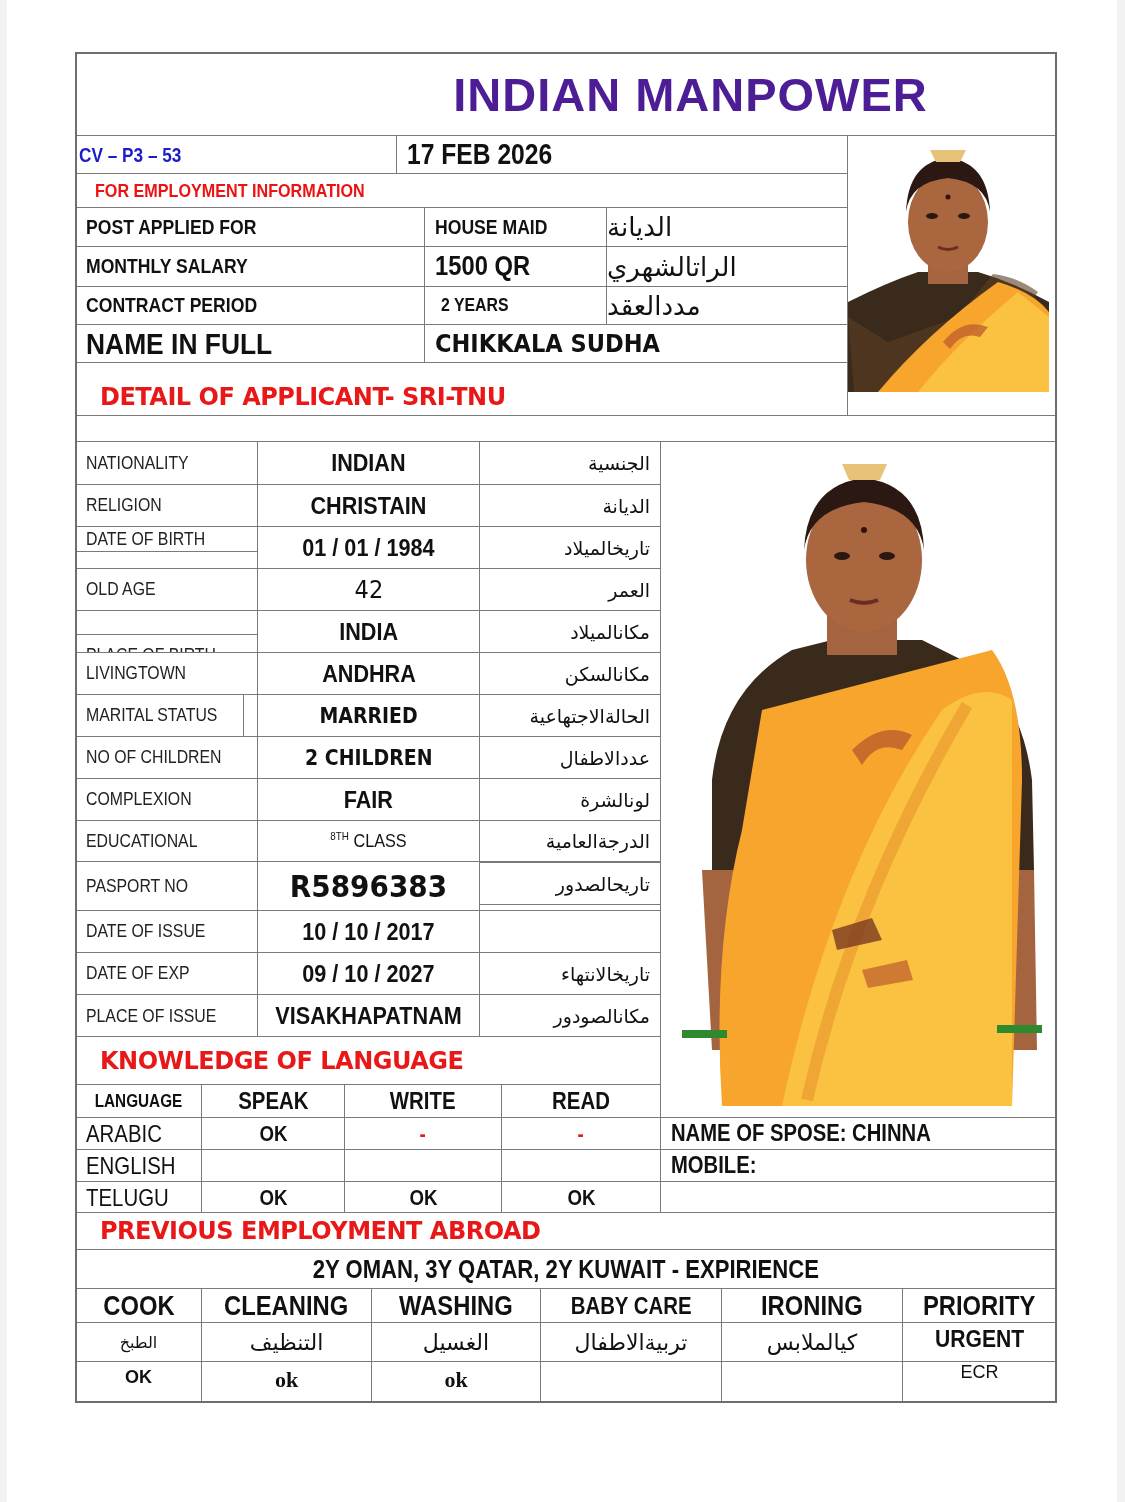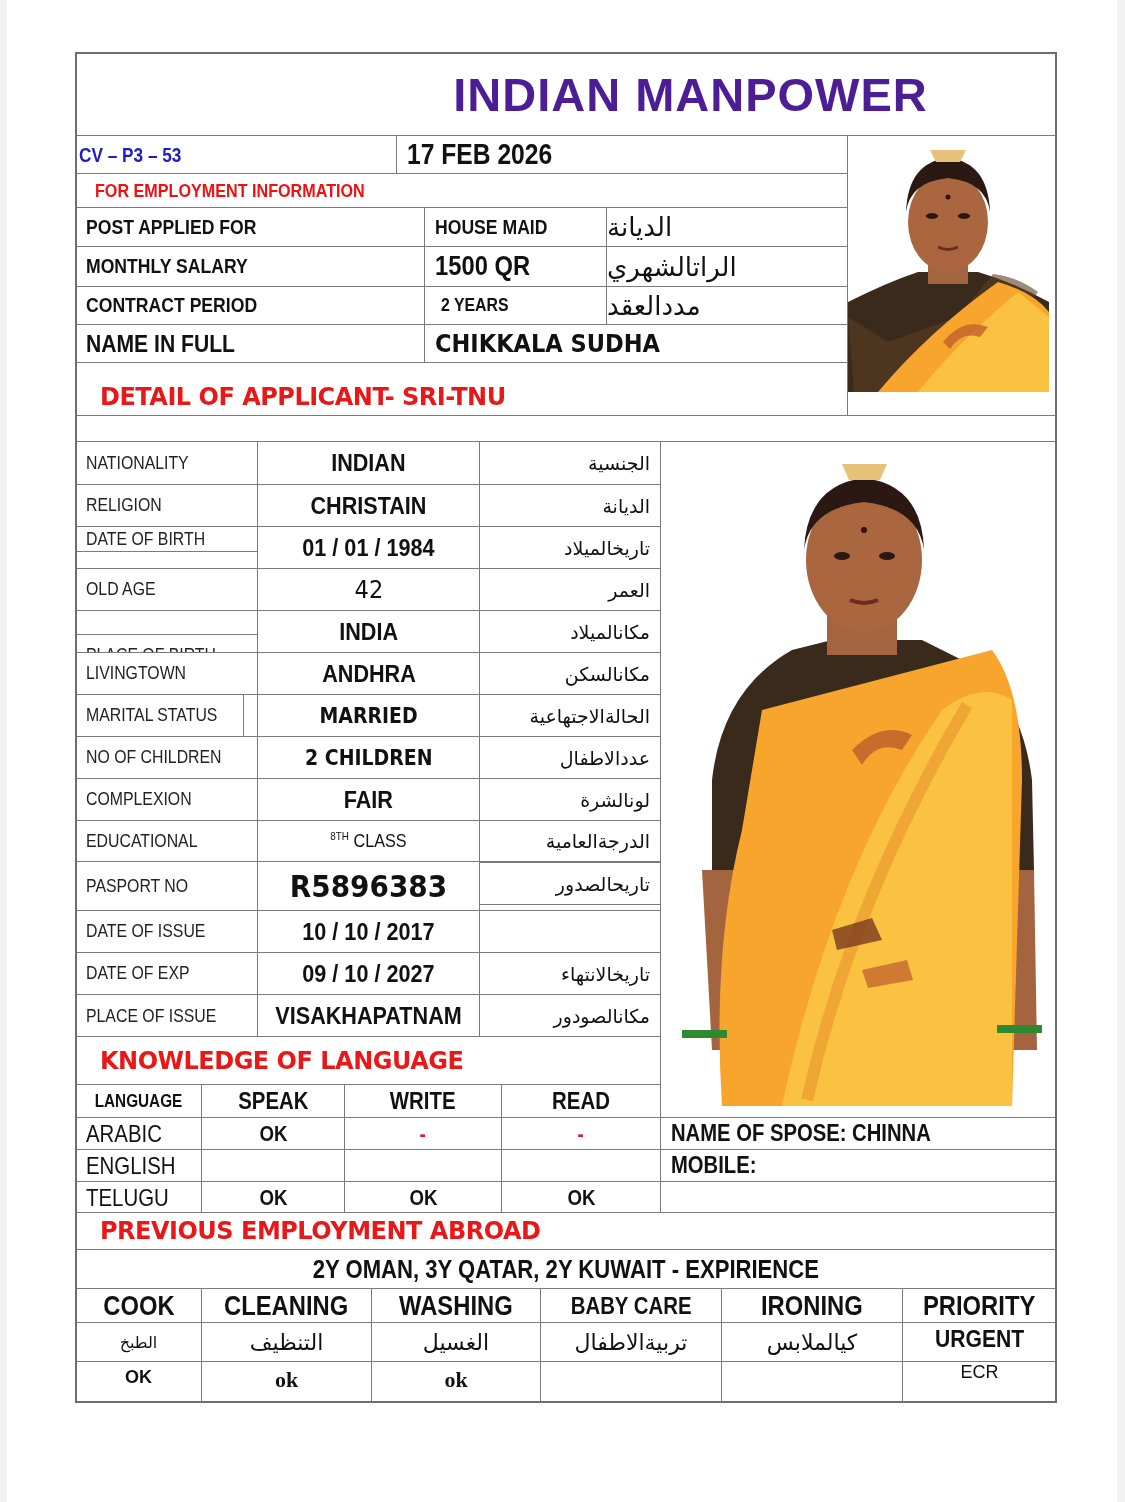--- a/index.html
+++ b/index.html
@@ -81,21 +81,21 @@
   <div class="cell ar" style="left:606px;top:246px;width:288px;height:41px;">الراتالشهري</div>
 
   <div class="cell lbl" style="left:75px;top:286px;width:350px;height:39px;">
       <span style="display:inline-block;transform:scaleX(0.88);transform-origin:left;">CONTRACT PERIOD</span>
     </div>
   <div class="cell val" style="left:424px;top:286px;width:183px;height:39px;font-size:18px;padding-left:16px;">
       <span style="display:inline-block;transform:scaleX(0.88);transform-origin:left;">2 YEARS</span>
     </div>
   <div class="cell ar" style="left:606px;top:286px;width:242px;height:39px;">مددالعقد</div>
 
-  <div class="cell lbl" style="left:75px;top:324px;width:350px;height:39px;font-size:24px;align-items:center;">
+  <div class="cell lbl" style="left:75px;top:324px;width:350px;height:39px;font-size:30px;align-items:center;">
       <span style="display:inline-block;transform:scaleX(0.88);transform-origin:left;">NAME IN FULL</span>
     </div>
   <div class="cell val-name" style="left:424px;top:324px;width:424px;height:39px;">
       <span style="display:inline-block;transform:scaleX(0.9);transform-origin:left;">CHIKKALA SUDHA</span>
     </div>
 
   <div class="cell" style="left:847px;top:135px;width:210px;height:281px;"></div>
   <div class="photo" style="left:848px;top:142px;width:201px;height:250px;">
     <svg width="201" height="250" viewBox="0 0 201 250">
       <rect width="201" height="250" fill="#ffffff"></rect>

